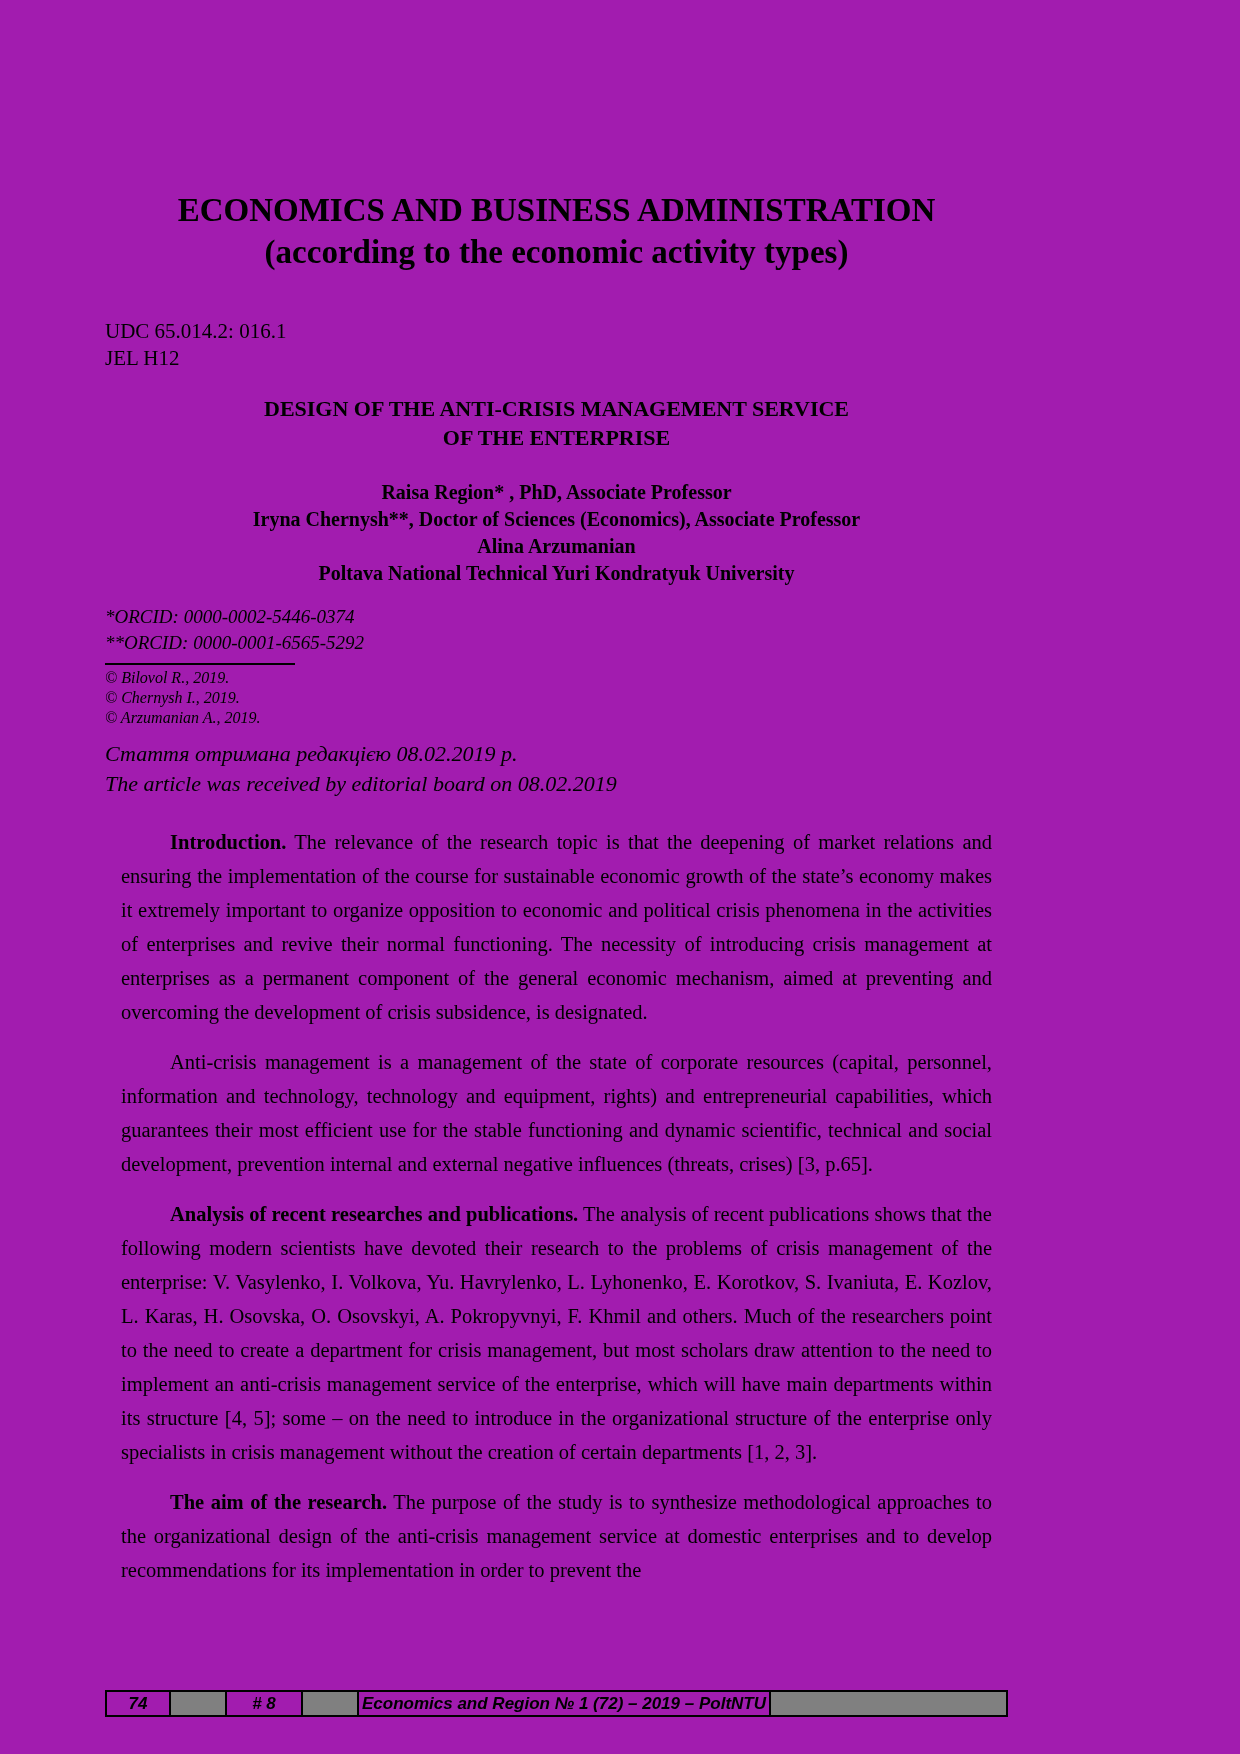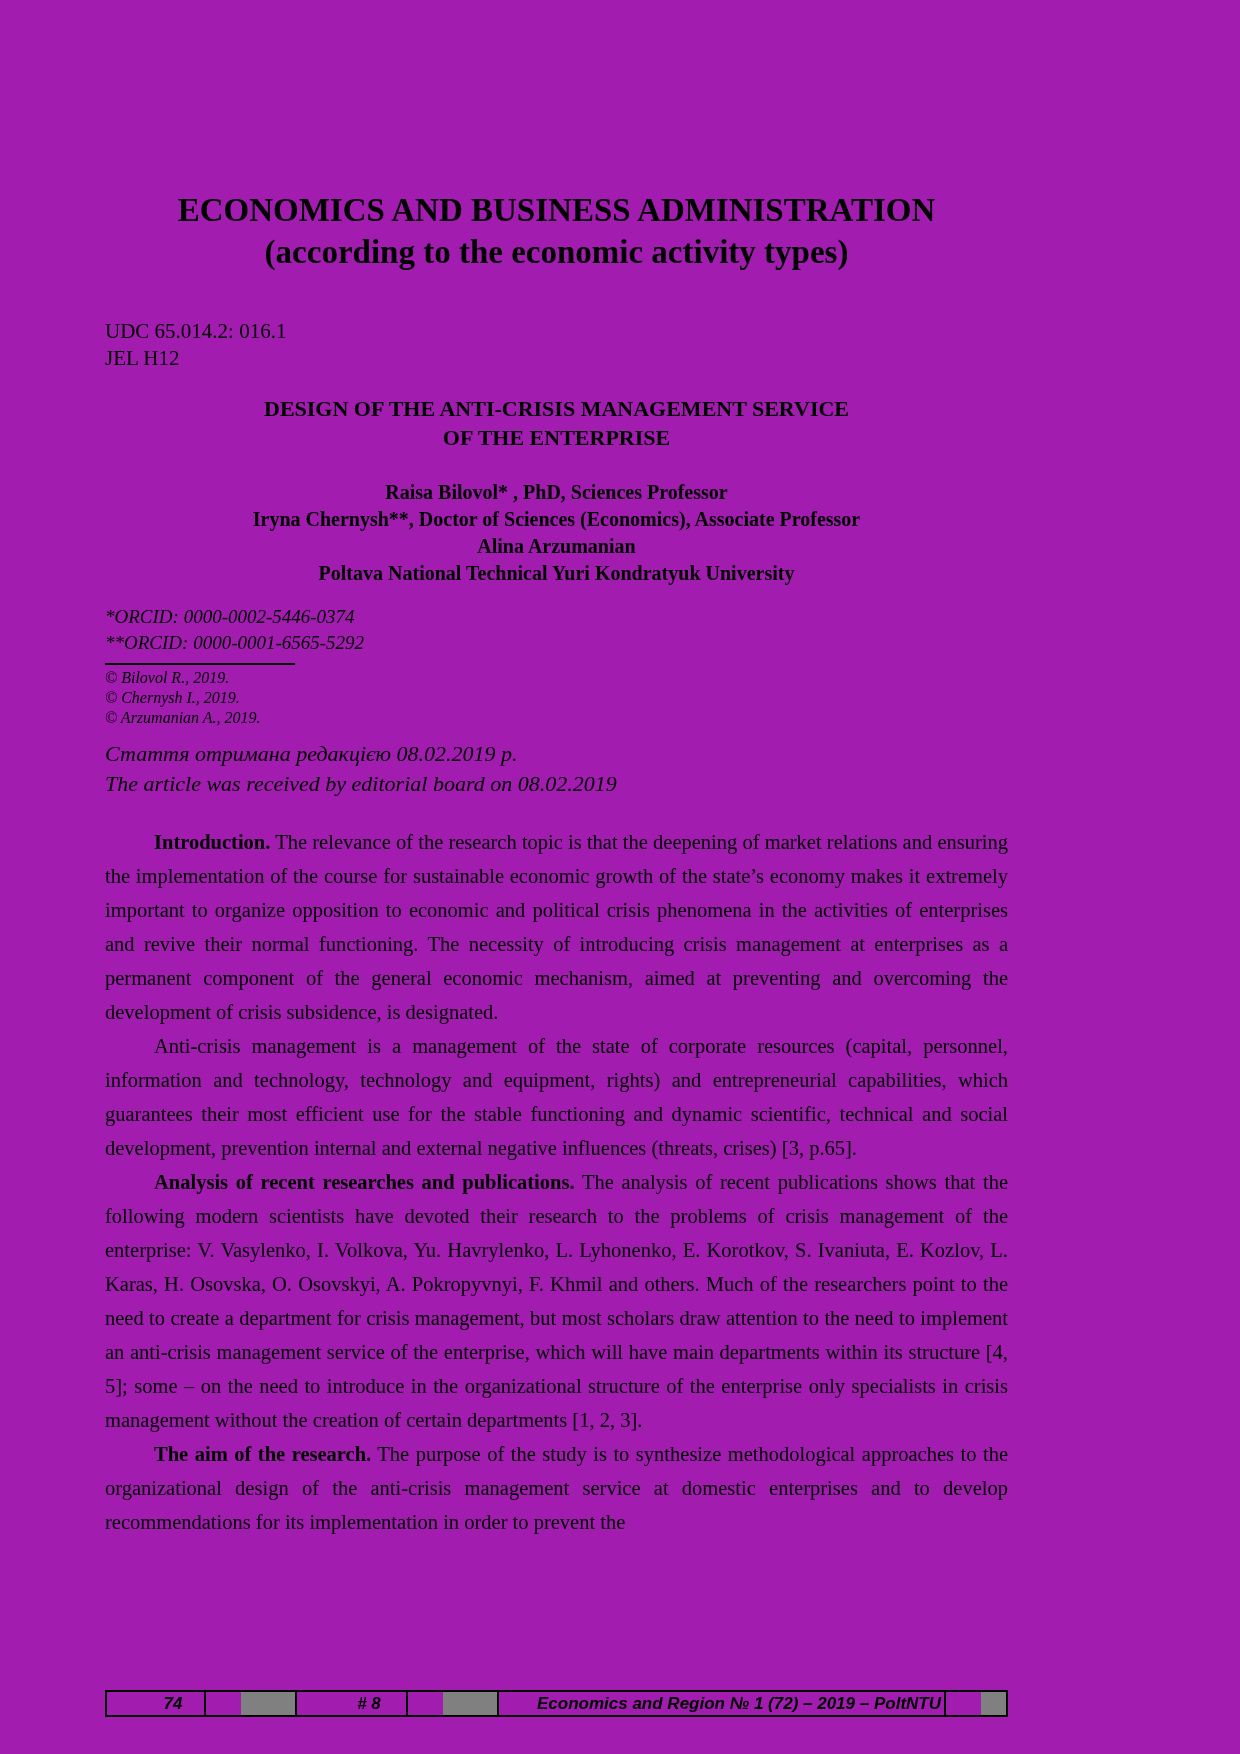--- a/index.html
+++ b/index.html
@@ -65,21 +65,21 @@
     font-style: italic;
     line-height: 1.35;
   }
   .body-text {
     margin-top: 26px;
     font-size: 20.5px;
     line-height: 34px;
     text-align: justify;
   }
   .body-text p {
-    margin: 0;
+    margin: 16px;
     text-indent: 49px;
   }
   .footer {
     position: absolute;
     left: 105px;
     top: 1690px;
     width: 903px;
     height: 27px;
     box-sizing: border-box;
     display: flex;
@@ -89,21 +89,20 @@
     font-weight: bold;
     font-style: italic;
   }
   .footer .cell {
     box-sizing: border-box;
     border-right: 2px solid #000;
     display: flex;
     align-items: center;
     justify-content: center;
     white-space: nowrap;
-    margin-left: 35px;
   }
   .footer .cell:last-child { border-right: none; }
   .footer .gray { background: #808080; }
   .footer .w-num { width: 64px; }
   .footer .w-g1 { width: 56px; }
   .footer .w-issue { width: 76px; }
   .footer .w-g2 { width: 56px; }
   .footer .w-journal { width: 412px; }
   .footer .w-g3 { flex: 1; }
 </style>
@@ -121,21 +120,21 @@
     <div>UDC 65.014.2: 016.1</div>
     <div>JEL H12</div>
   </div>
 
   <h2 class="article-title">
     <span class="block">DESIGN OF THE ANTI-CRISIS MANAGEMENT SERVICE</span>
     <span class="block">OF THE ENTERPRISE</span>
   </h2>
 
   <div class="authors">
-    <div>Raisa Bilovol* , PhD, Sciences Professor</div>
+    <div>Raisa Region* , PhD, Associate Professor</div>
     <div>Iryna Chernysh**, Doctor of Sciences (Economics), Associate Professor</div>
     <div>Alina Arzumanian</div>
     <div>Poltava National Technical Yuri Kondratyuk University</div>
   </div>
 
   <div class="orcid">
     <div>*ORCID: 0000-0002-5446-0374</div>
     <div>**ORCID: 0000-0001-6565-5292</div>
   </div>
 

